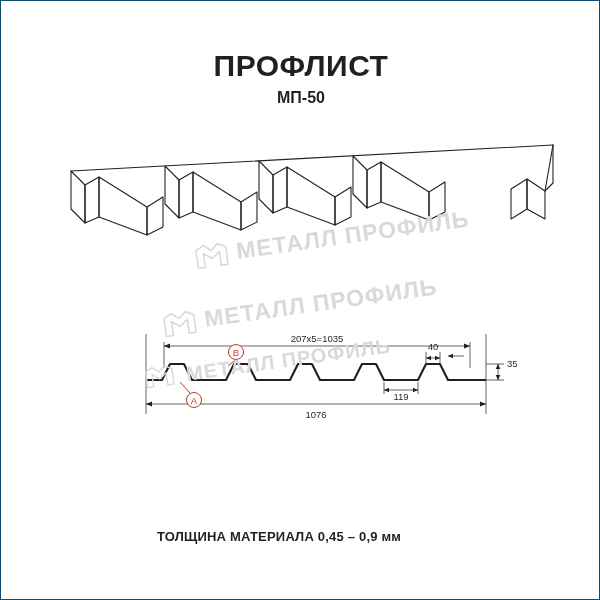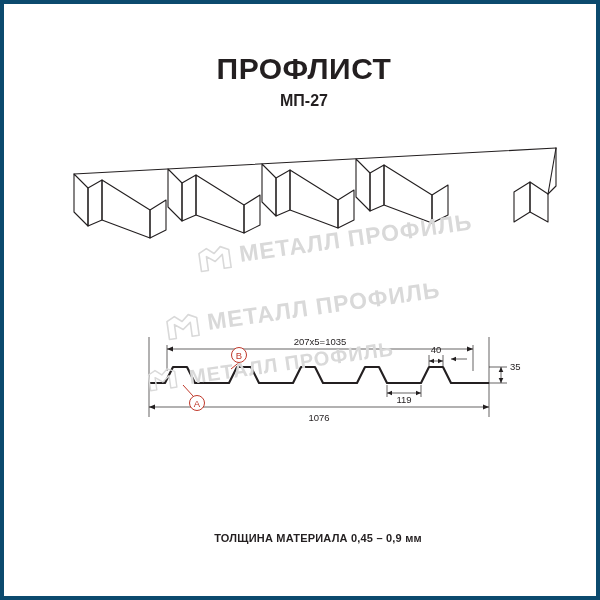--- a/index.html
+++ b/index.html
@@ -12,21 +12,21 @@
     background: #ffffff;
     font-family: "Liberation Sans", sans-serif;
     color: #231f20;
     overflow: hidden;
     position: relative;
   }
   .page {
     position: relative;
     width: 600px;
     height: 600px;
-    border: 4px solid #0c4a6e;
+    border: 1px solid #0c4a6e;
     box-sizing: border-box;
   }
   .title {
     position: absolute;
     top: 48px;
     left: 0;
     width: 600px;
     text-align: center;
     font-size: 30px;
     font-weight: bold;
@@ -40,24 +40,23 @@
     text-align: center;
     font-size: 16px;
     font-weight: bold;
   }
   .footer {
     position: absolute;
     top: 528px;
     left: 0;
     width: 556px;
     text-align: center;
-    font-size: 11px;
+    font-size: 13px;
     font-weight: bold;
     letter-spacing: 0.2px;
-    padding-left: 36px;
   }
   .iso-wrap {
     position: absolute;
     top: 130px;
     left: 40px;
     width: 520px;
     height: 130px;
   }
   .section-wrap {
     position: absolute;
@@ -113,21 +112,21 @@
     fill: #231f20;
     font-family: "Liberation Sans", sans-serif;
   }
 </style>
 </head>
 <body>
 
 <div class="page">
 
   <div class="title">ПРОФЛИСТ</div>
-  <div class="subtitle">МП-27</div>
+  <div class="subtitle">МП-50</div>
 
   <div class="iso-wrap">
     <svg width="520" height="130" viewBox="0 0 520 130">
       <g fill="none" stroke="#231f20" stroke-width="1.1" stroke-linejoin="round" stroke-linecap="round">
 
         <path d="M30 40 L512 14"></path>
 
         <g>
           <path d="M30 40 L30 78 L44 92 L44 54 Z"></path>
           <path d="M44 54 L58 46 L58 86 L44 92 Z"></path>

